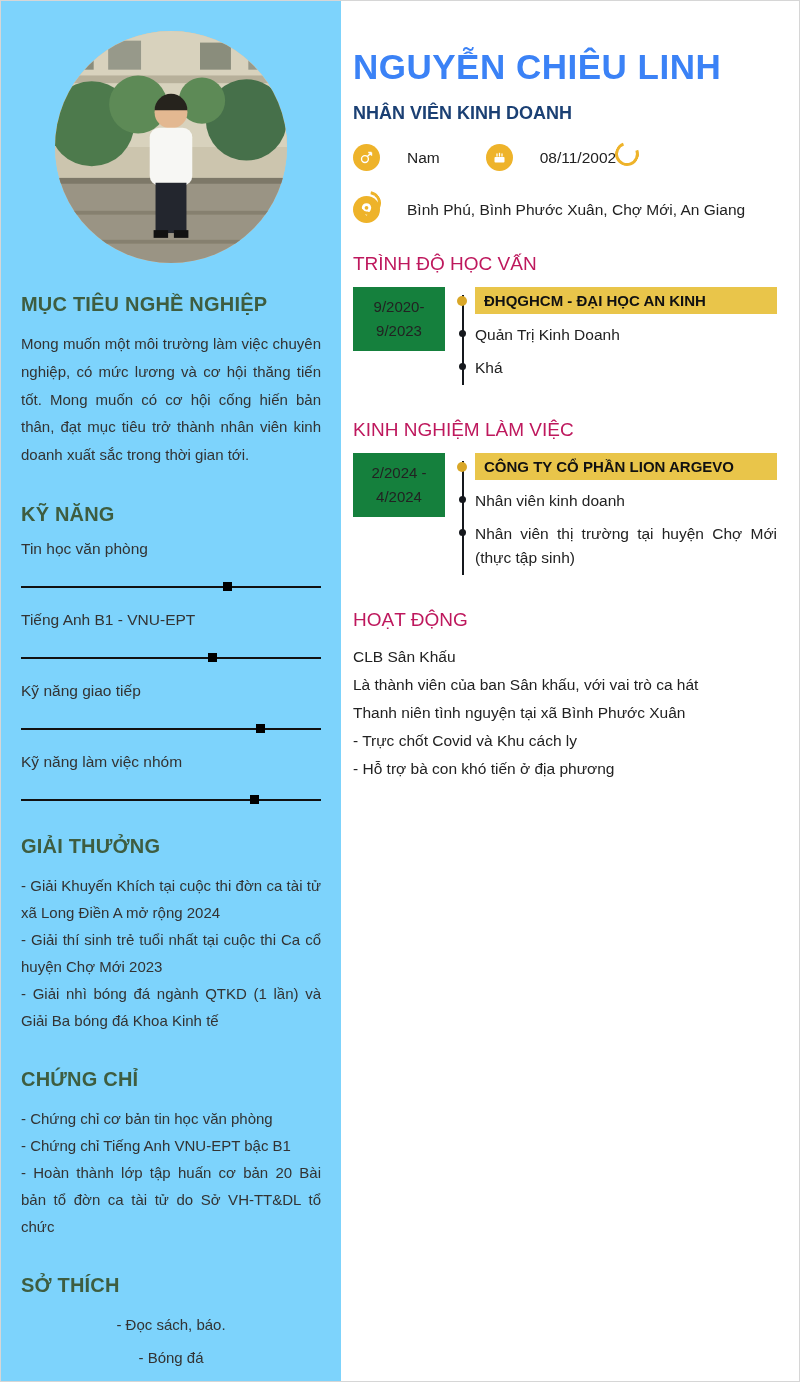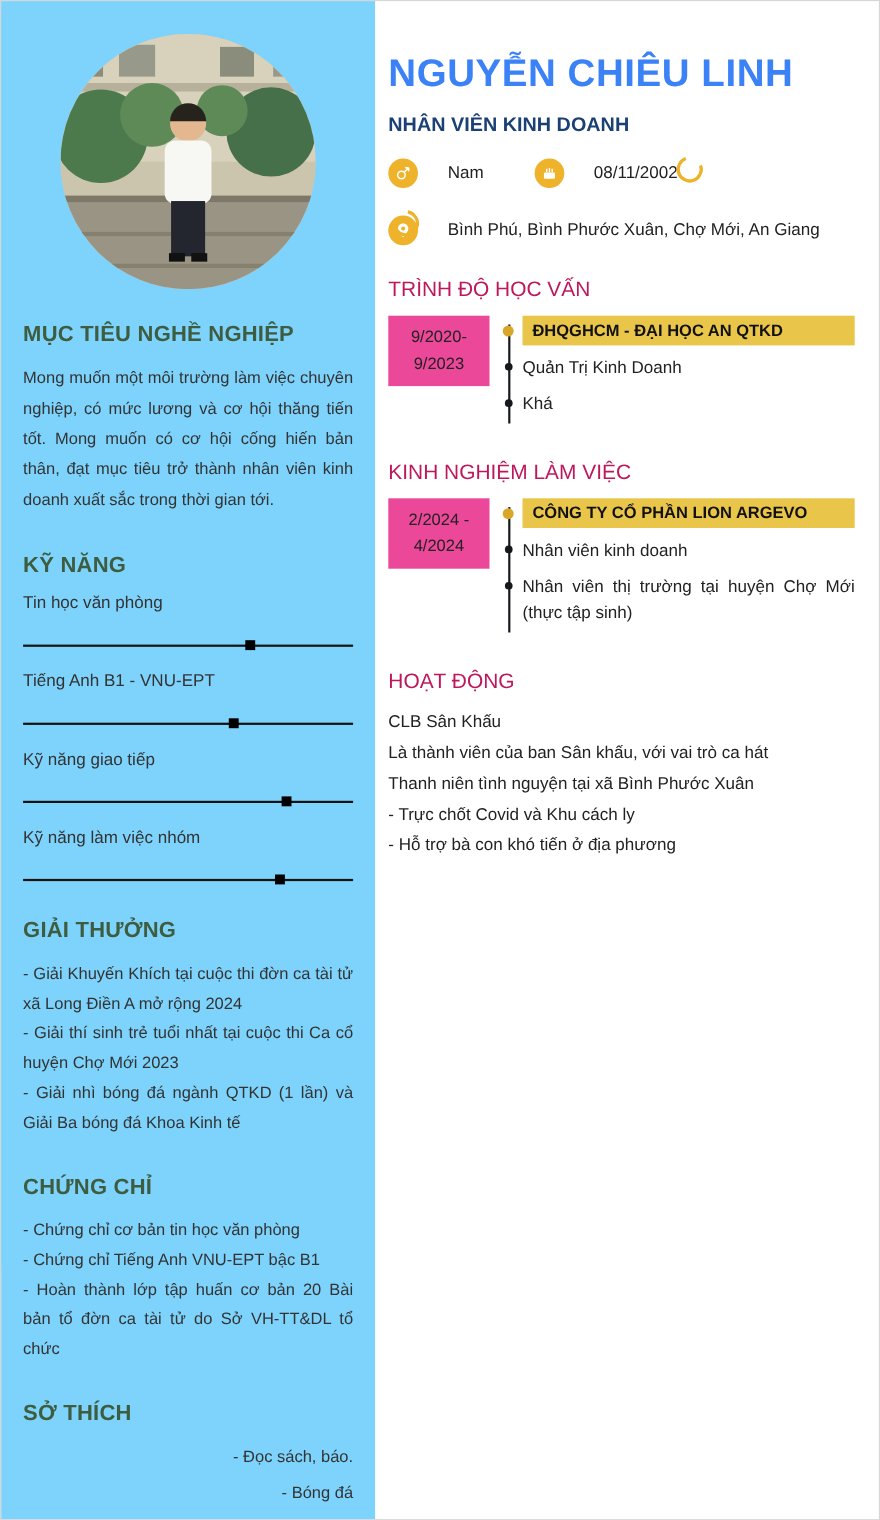--- a/index.html
+++ b/index.html
@@ -45,21 +45,21 @@
     line-height: 1.85;
     color: #333;
     text-align: justify;
   }
   .sb-li {
     font-size: 15px;
     line-height: 1.8;
     color: #333;
     text-align: justify;
   }
-  .sb-list-left .sb-li { text-align: right; margin-bottom: 6px; }
+  .sb-list-left .sb-li { text-align: center; margin-bottom: 6px; }
 
   
   .skill { margin-bottom: 23px; }
   .skill-label {
     font-size: 15.5px;
     color: #333;
     margin-bottom: 28px;
   }
   .skill-track {
     position: relative;
@@ -127,21 +127,21 @@
 
   .main-h2 {
     font-size: 19px;
     font-weight: 400;
     color: #be185d;
     margin: 30px 0 12px 0;
   }
   .xp-row { display: flex; align-items: flex-start; }
   .date-box {
     flex: 0 0 92px;
-    background: #ec4899;
+    background: #15803d;
     text-align: center;
     padding: 8px 4px;
     font-size: 15px;
     color: #222;
     line-height: 1.6;
   }
   .date-line { display: block; }
   .tl {
     position: relative;
     flex: 1;
@@ -345,21 +345,21 @@
     </div>
 
     <section>
       <h2 class="main-h2">TRÌNH ĐỘ HỌC VẤN</h2>
       <div class="xp-row">
         <div class="date-box">
           <span class="date-line">9/2020-</span>
           <span class="date-line">9/2023</span>
         </div>
         <div class="tl">
-          <div class="tl-title">ĐHQGHCM - ĐẠI HỌC AN QTKD</div>
+          <div class="tl-title">ĐHQGHCM - ĐẠI HỌC AN KINH</div>
           <div>
 
               <div class="tl-item">
                 <span class="tl-dot"></span>
                 <span>Quản Trị Kinh Doanh</span>
               </div>
 
               <div class="tl-item">
                 <span class="tl-dot"></span>
                 <span>Khá</span>

